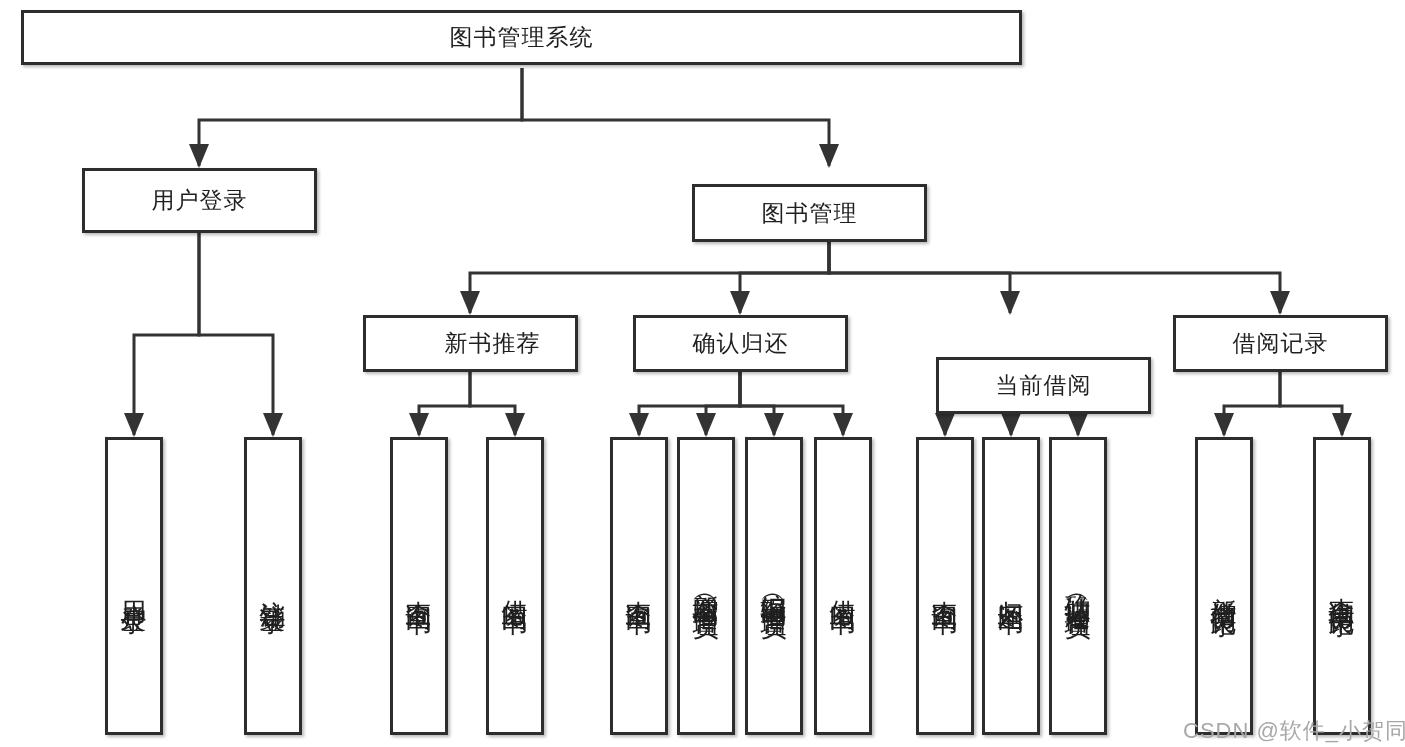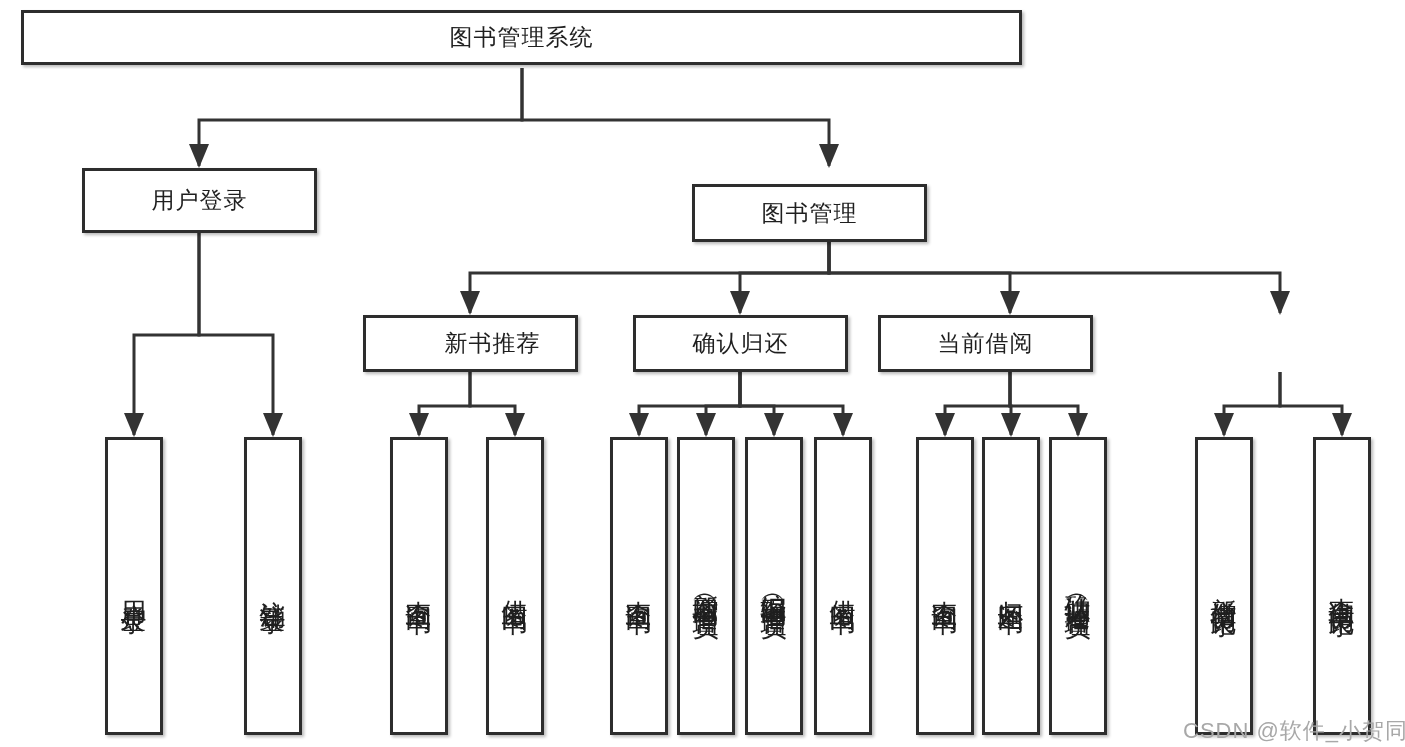--- a/index.html
+++ b/index.html
@@ -23,21 +23,21 @@
     justify-content: center;
     color: #1f1f1f;
     z-index: 2;
   }
   .hbox { font-size: 23px; letter-spacing: 1px; }
   .root  { left: 21px;  top: 10px;  width: 1001px; height: 55px; }
   .l2a   { left: 82px;  top: 168px; width: 235px;  height: 65px; }
   .l2b   { left: 692px; top: 168px; width: 235px;  height: 58px; margin-top: 16px; }
   .l3    { top: 315px; width: 215px; height: 57px; }
   .l3a { left: 363px; padding-left: 44px; }  .l3b { left: 633px; }
-  .l3c { left: 878px; }  .l3d { left: 1173px; }
+  .l3c { left: 936px; margin-top: 42px; }  .l3d { left: 1173px; }
   .vbox {
     top: 437px; width: 58px; height: 298px;
     writing-mode: vertical-rl;
     font-size: 26px;
     letter-spacing: 3px;
     line-height: 1;
   }
   .v1  { left: 105px; }  .v2  { left: 244px; }
   .v3  { left: 390px; }  .v4  { left: 486px; }
   .v5  { left: 610px; }  .v6  { left: 677px; }
@@ -93,20 +93,21 @@
   </svg>
 
   <div class="node hbox root">图书管理系统</div>
 
   <div class="node hbox l2a">用户登录</div>
   <div class="node hbox l2b">图书管理</div>
 
   <div class="node hbox l3 l3a">新书推荐</div>
   <div class="node hbox l3 l3b">确认归还</div>
   <div class="node hbox l3 l3c">当前借阅</div>
+  <div class="node hbox l3 l3d">借阅记录</div>
 
   <div class="node vbox v1">用户登录</div>
   <div class="node vbox v2">注销登录</div>
 
   <div class="node vbox v3">查询图书</div>
   <div class="node vbox v4">借阅图书</div>
 
   <div class="node vbox v5">查询图书</div>
   <div class="node vbox v6">新增图书（管理员）</div>
   <div class="node vbox v7">编辑图书（管理员）</div>

